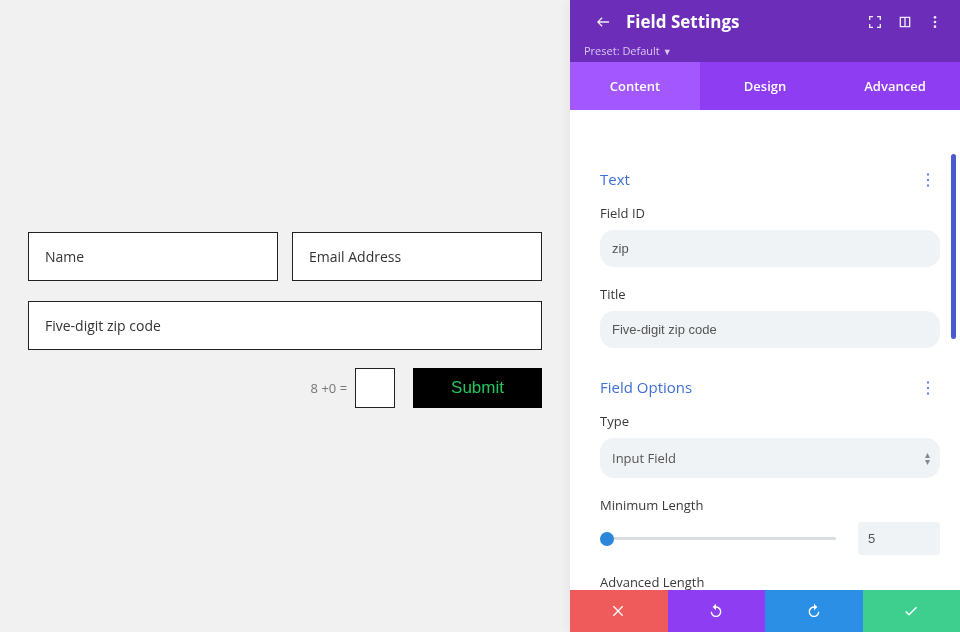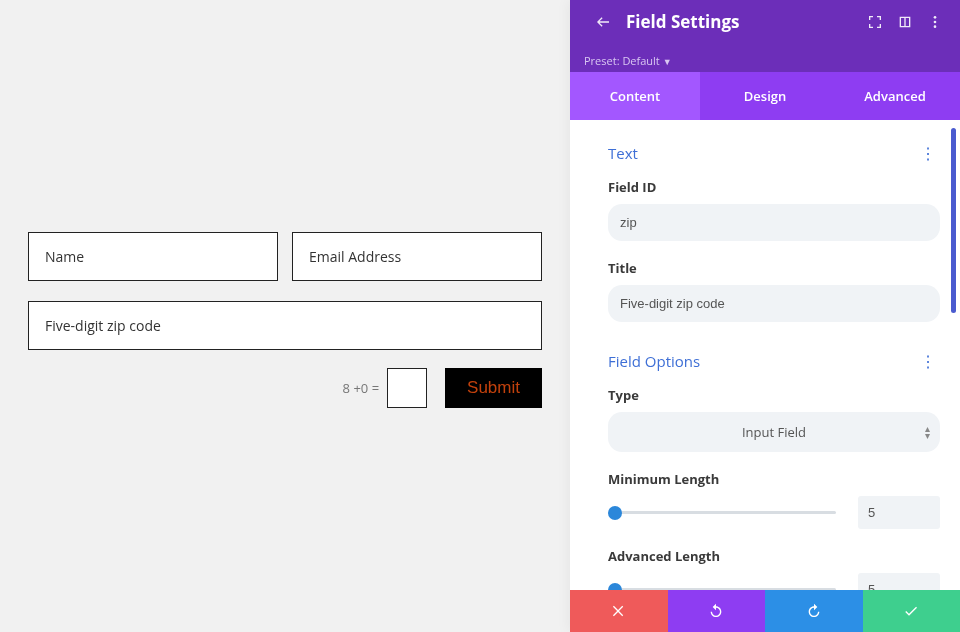--- a/index.html
+++ b/index.html
@@ -37,23 +37,23 @@
     margin-top: 18px;
     gap: 8px;
   }
   .captcha-label { font-size: 13px; color: #777; }
   .captcha-box {
     width: 40px; height: 40px;
     border: 1px solid #222;
     background: #fff;
   }
   .submit-btn {
-    background: #000; color: #c2410c;
+    background: #000; color: #22c55e;
     font-size: 17px;
-    padding: 10px 22px;
+    padding: 10px 38px;
     border: none;
     cursor: pointer;
     margin-left: 10px;
   }
 
   
   .panel {
     position: absolute;
     right: 0; top: 0;
     width: 390px;
@@ -76,43 +76,44 @@
   }
   .panel-header-top .spacer { flex: 1; }
   .hicon {
     width: 22px; height: 22px;
     display: inline-flex; align-items: center; justify-content: center;
     cursor: pointer;
     opacity: .9;
     margin-left: 8px;
   }
   .hicon svg { width: 16px; height: 16px; fill: #fff; }
-  .preset-line { font-size: 11px; color: #d9c7f2; margin-top: 20px; }
+  .preset-line { font-size: 11px; color: #d9c7f2; margin-top: 10px; }
   .preset-line .caret { font-size: 9px; margin-left: 3px; }
 
   .tabs {
     background: #8e3df2;
     display: flex;
   }
   .tab {
     flex: 1;
     text-align: center;
     padding: 15px 0;
     font-size: 13px;
     font-weight: 600;
     color: #fff;
     cursor: pointer;
   }
   .tab.active { background: #a357ff; }
 
   .panel-body {
     flex: 1;
     overflow: hidden;
-    padding: 18px 20px 0 38px;
+    padding: 18px 20px 0 30px;
     position: relative;
+    margin-top: 36px;
   }
   .panel-body::after {
     
     content: "";
     position: absolute;
     right: 4px; top: 8px;
     width: 5px; height: 185px;
     background: #4a5bcf;
     border-radius: 3px;
   }
@@ -121,37 +122,36 @@
     display: flex; justify-content: space-between; align-items: center;
     color: #3e6fd6;
     font-size: 15px;
     font-weight: 400;
     margin: 4px 0 14px 0;
   }
   .section-kebab { color: #3e6fd6; font-size: 16px; cursor: pointer; padding: 0 4px; }
 
   .form-label {
     font-size: 13px;
-    font-weight: 700;
+    font-weight: 400;
     color: #3a3a3a;
     margin-bottom: 8px;
   }
   .text-input {
     width: 100%;
     background: #f0f3f6;
     border: none;
     border-radius: 14px;
     padding: 11px 12px;
     font-size: 13px;
     color: #555;
     margin-bottom: 18px;
   }
   .select-input {
     position: relative;
-    text-align: center;
   }
   .select-input .text-input { margin-bottom: 0; }
   .select-arrows {
     position: absolute;
     right: 10px; top: 50%;
     transform: translateY(-50%);
     font-size: 10px; color: #888;
     line-height: 7px;
     pointer-events: none;
   }

